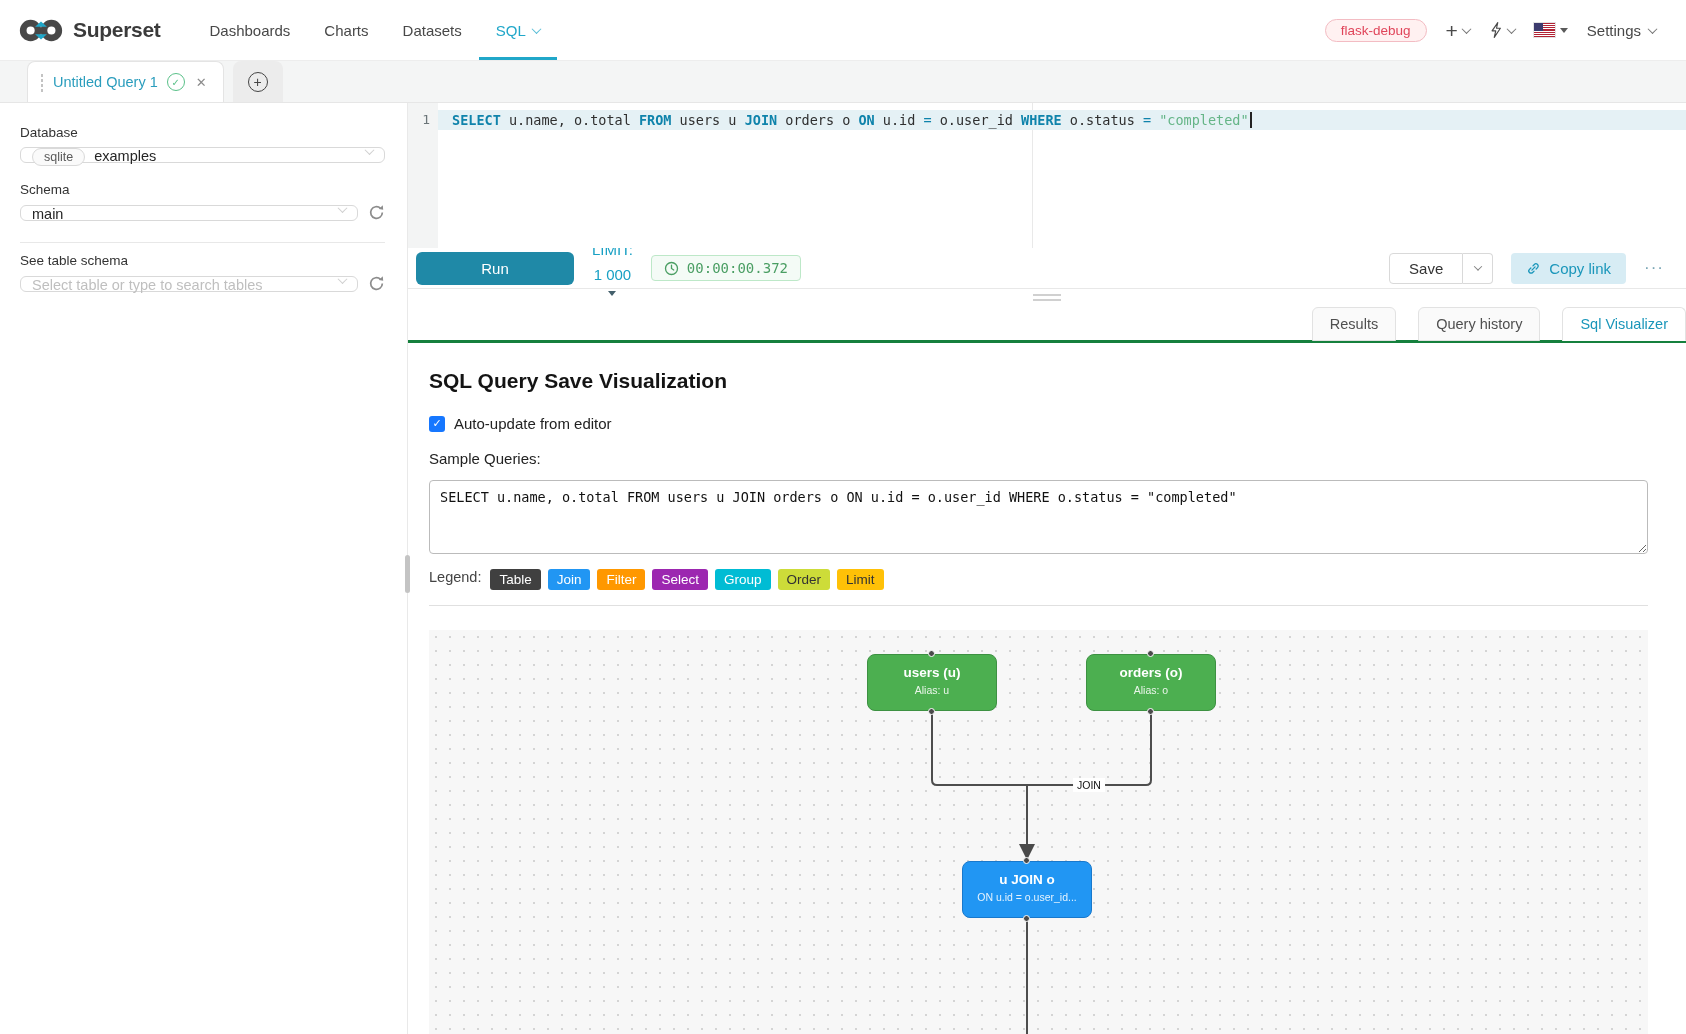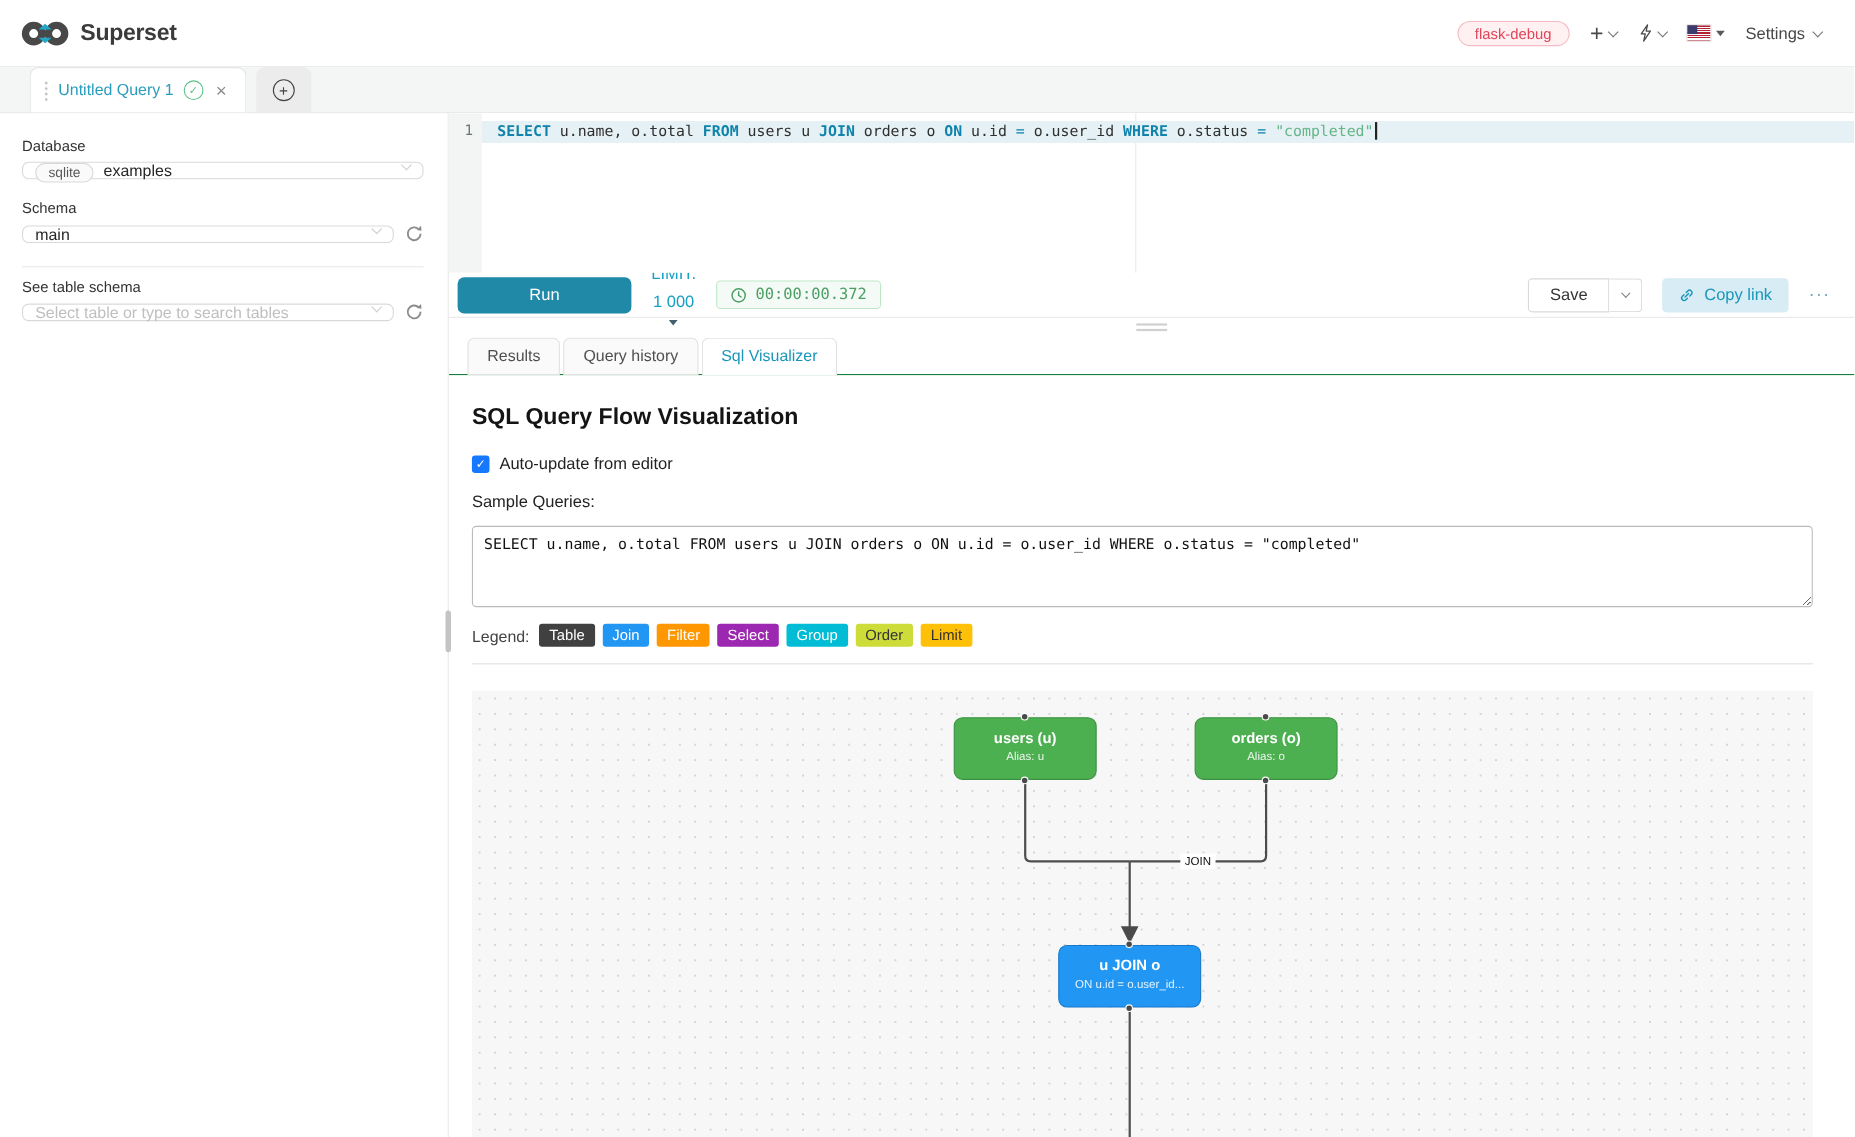--- a/index.html
+++ b/index.html
@@ -72,34 +72,34 @@
   .save-split { display:flex; }
   .save-btn { background:#fff; border:1px solid #d9d9d9; border-radius:4px 0 0 4px; padding:6px 19px; font-size:15px; color:#333; cursor:pointer; font-family:inherit; }
   .save-caret { width:30px; border:1px solid #d9d9d9; border-left:none; border-radius:0 4px 4px 0; display:flex; align-items:center; justify-content:center; color:#595959; cursor:pointer; background:#fff; }
   .save-caret .chev { width:6px; height:6px; }
   .copylink-btn { display:flex; align-items:center; gap:8px; background:#d7ecf4; border:none; border-radius:4px; padding:7px 15px; font-size:15px; color:#1a96ba; cursor:pointer; font-family:inherit; }
   .more-btn { font-size:17px; color:#7aa6b5; letter-spacing:1px; cursor:pointer; }
 
   
   .south-handle { width:28px; margin:5px auto 3px; cursor:row-resize; }
   .south-handle i { display:block; border-top:2px solid #d0d0d0; margin-bottom:3px; }
-  .rtabs { display:flex; gap:3px; padding-left:17px; border-bottom:1px solid #15803d; align-items:flex-end; }
+  .rtabs { display:flex; gap:22px; padding-left:17px; border-bottom:3px solid #15803d; align-items:flex-end;justify-content:flex-end; }
   .rtab { padding:8px 17px; font-size:14.5px; color:#4f4f4f; background:#fafafa; border:1px solid #e2e2e2; border-radius:6px 6px 0 0; cursor:pointer; margin-bottom:-1px; }
   .rtab.active { background:#fff; color:#1a96ba; border-bottom-color:#fff; }
 
   .content { flex:1; padding:26px 38px 0 21px; display:flex; flex-direction:column; overflow:hidden; }
   .viz-title { font-size:21px; font-weight:bold; color:#141414; }
   .check-row { display:flex; align-items:center; gap:9px; margin-top:22px; }
   .checkbox { width:16px; height:16px; background:#1677ff; border-radius:3px; color:#fff; font-size:11px; display:flex; align-items:center; justify-content:center; cursor:pointer; }
   .check-label { font-size:15px; color:#222; }
   .samples-label { margin-top:18px; font-size:15px; color:#222; }
   .sample-row { display:flex; gap:7px; margin-top:9px; }
   .sample-btn { background:#efefef; border:1px solid #ababab; border-radius:4px; padding:5px 14px; font-size:13.5px; color:#1a1a1a; cursor:pointer; font-family:inherit; }
   .query-box { margin-top:13px; width:100%; height:74px; border:1px solid #bbb; border-radius:4px; padding:8px 10px; font-family:"DejaVu Sans Mono",monospace; font-size:13.5px; color:#111; resize:vertical; }
-  .legend-row { display:flex; align-items:flex-end; gap:7px; margin-top:15px; }
+  .legend-row { display:flex; align-items:flex-start; gap:7px; margin-top:15px; }
   .legend-label { font-size:14.5px; color:#444; margin-right:2px; }
   .badge { font-size:13.5px; padding:3px 9px; border-radius:3px; }
   .hdivider { border-top:1px solid #e0e0e0; margin-top:15px; }
 
   
   .canvas { position:relative; margin-top:24px; flex:1; background:#f7f7f7; background-image:radial-gradient(circle,#d4d4d4 1.1px,transparent 1.2px); background-size:14px 14px; }
   .edges { position:absolute; inset:0; width:100%; height:100%; }
   .flow-node { position:absolute; width:130px; height:57px; border-radius:8px; text-align:center; color:#fff; cursor:grab; }
   .node-title { font-size:13.5px; font-weight:bold; margin-top:10px; }
   .node-sub { font-size:10.5px; margin-top:4px; opacity:.88; }
@@ -115,20 +115,35 @@
   <div class="navbar">
     <div class="brand">
       <svg width="46" height="27" viewBox="0 0 62 32">
         <circle cx="17" cy="16" r="10" fill="none" stroke="#484848" stroke-width="9"></circle>
         <circle cx="45" cy="16" r="10" fill="none" stroke="#484848" stroke-width="9"></circle>
         <polygon points="31,4 39,11 23,11" fill="#20a7c9"></polygon>
         <polygon points="31,28 23,21 39,21" fill="#20a7c9"></polygon>
       </svg>
       <span class="brand-name">Superset</span>
     </div>
+    <div class="nav-menu" id="nav-menu">
+        <div class="nav-item">
+          <span>Dashboards</span>
+        </div>
+        <div class="nav-item">
+          <span>Charts</span>
+        </div>
+        <div class="nav-item">
+          <span>Datasets</span>
+        </div>
+        <div class="nav-item active">
+          <span>SQL</span>
+          <span class="chev"></span>
+        </div>
+      </div>
     <div class="nav-right">
       <span class="env-badge">flask-debug</span>
       <span class="icon-group">
         <span class="plus-glyph">+</span>
         <span class="chev"></span>
       </span>
       <span class="icon-group">
         <svg width="14" height="18" viewBox="0 0 16 20">
           <path d="M10 1.5 3.5 11h4.2L6 18.5 13 8H8.6z" fill="none" stroke="#484848" stroke-width="1.3" stroke-linejoin="round"></path>
         </svg>
@@ -247,21 +262,21 @@
           <i></i>
           <i></i>
         </div>
       <div class="rtabs" id="result-tabs">
           <div class="rtab">Results</div>
           <div class="rtab">Query history</div>
           <div class="rtab active">Sql Visualizer</div>
         </div>
 
       <div class="content">
-        <div class="viz-title">SQL Query Flow Visualization</div>
+        <div class="viz-title">SQL Query Save Visualization</div>
 
         <div class="check-row">
           <span class="checkbox">✓</span>
           <span class="check-label">Auto-update from editor</span>
         </div>
 
         <div class="samples-label">Sample Queries:</div>
 
         <textarea class="query-box" spellcheck="false" style="">SELECT u.name, o.total FROM users u JOIN orders o ON u.id = o.user_id WHERE o.status = "completed"</textarea>
 

